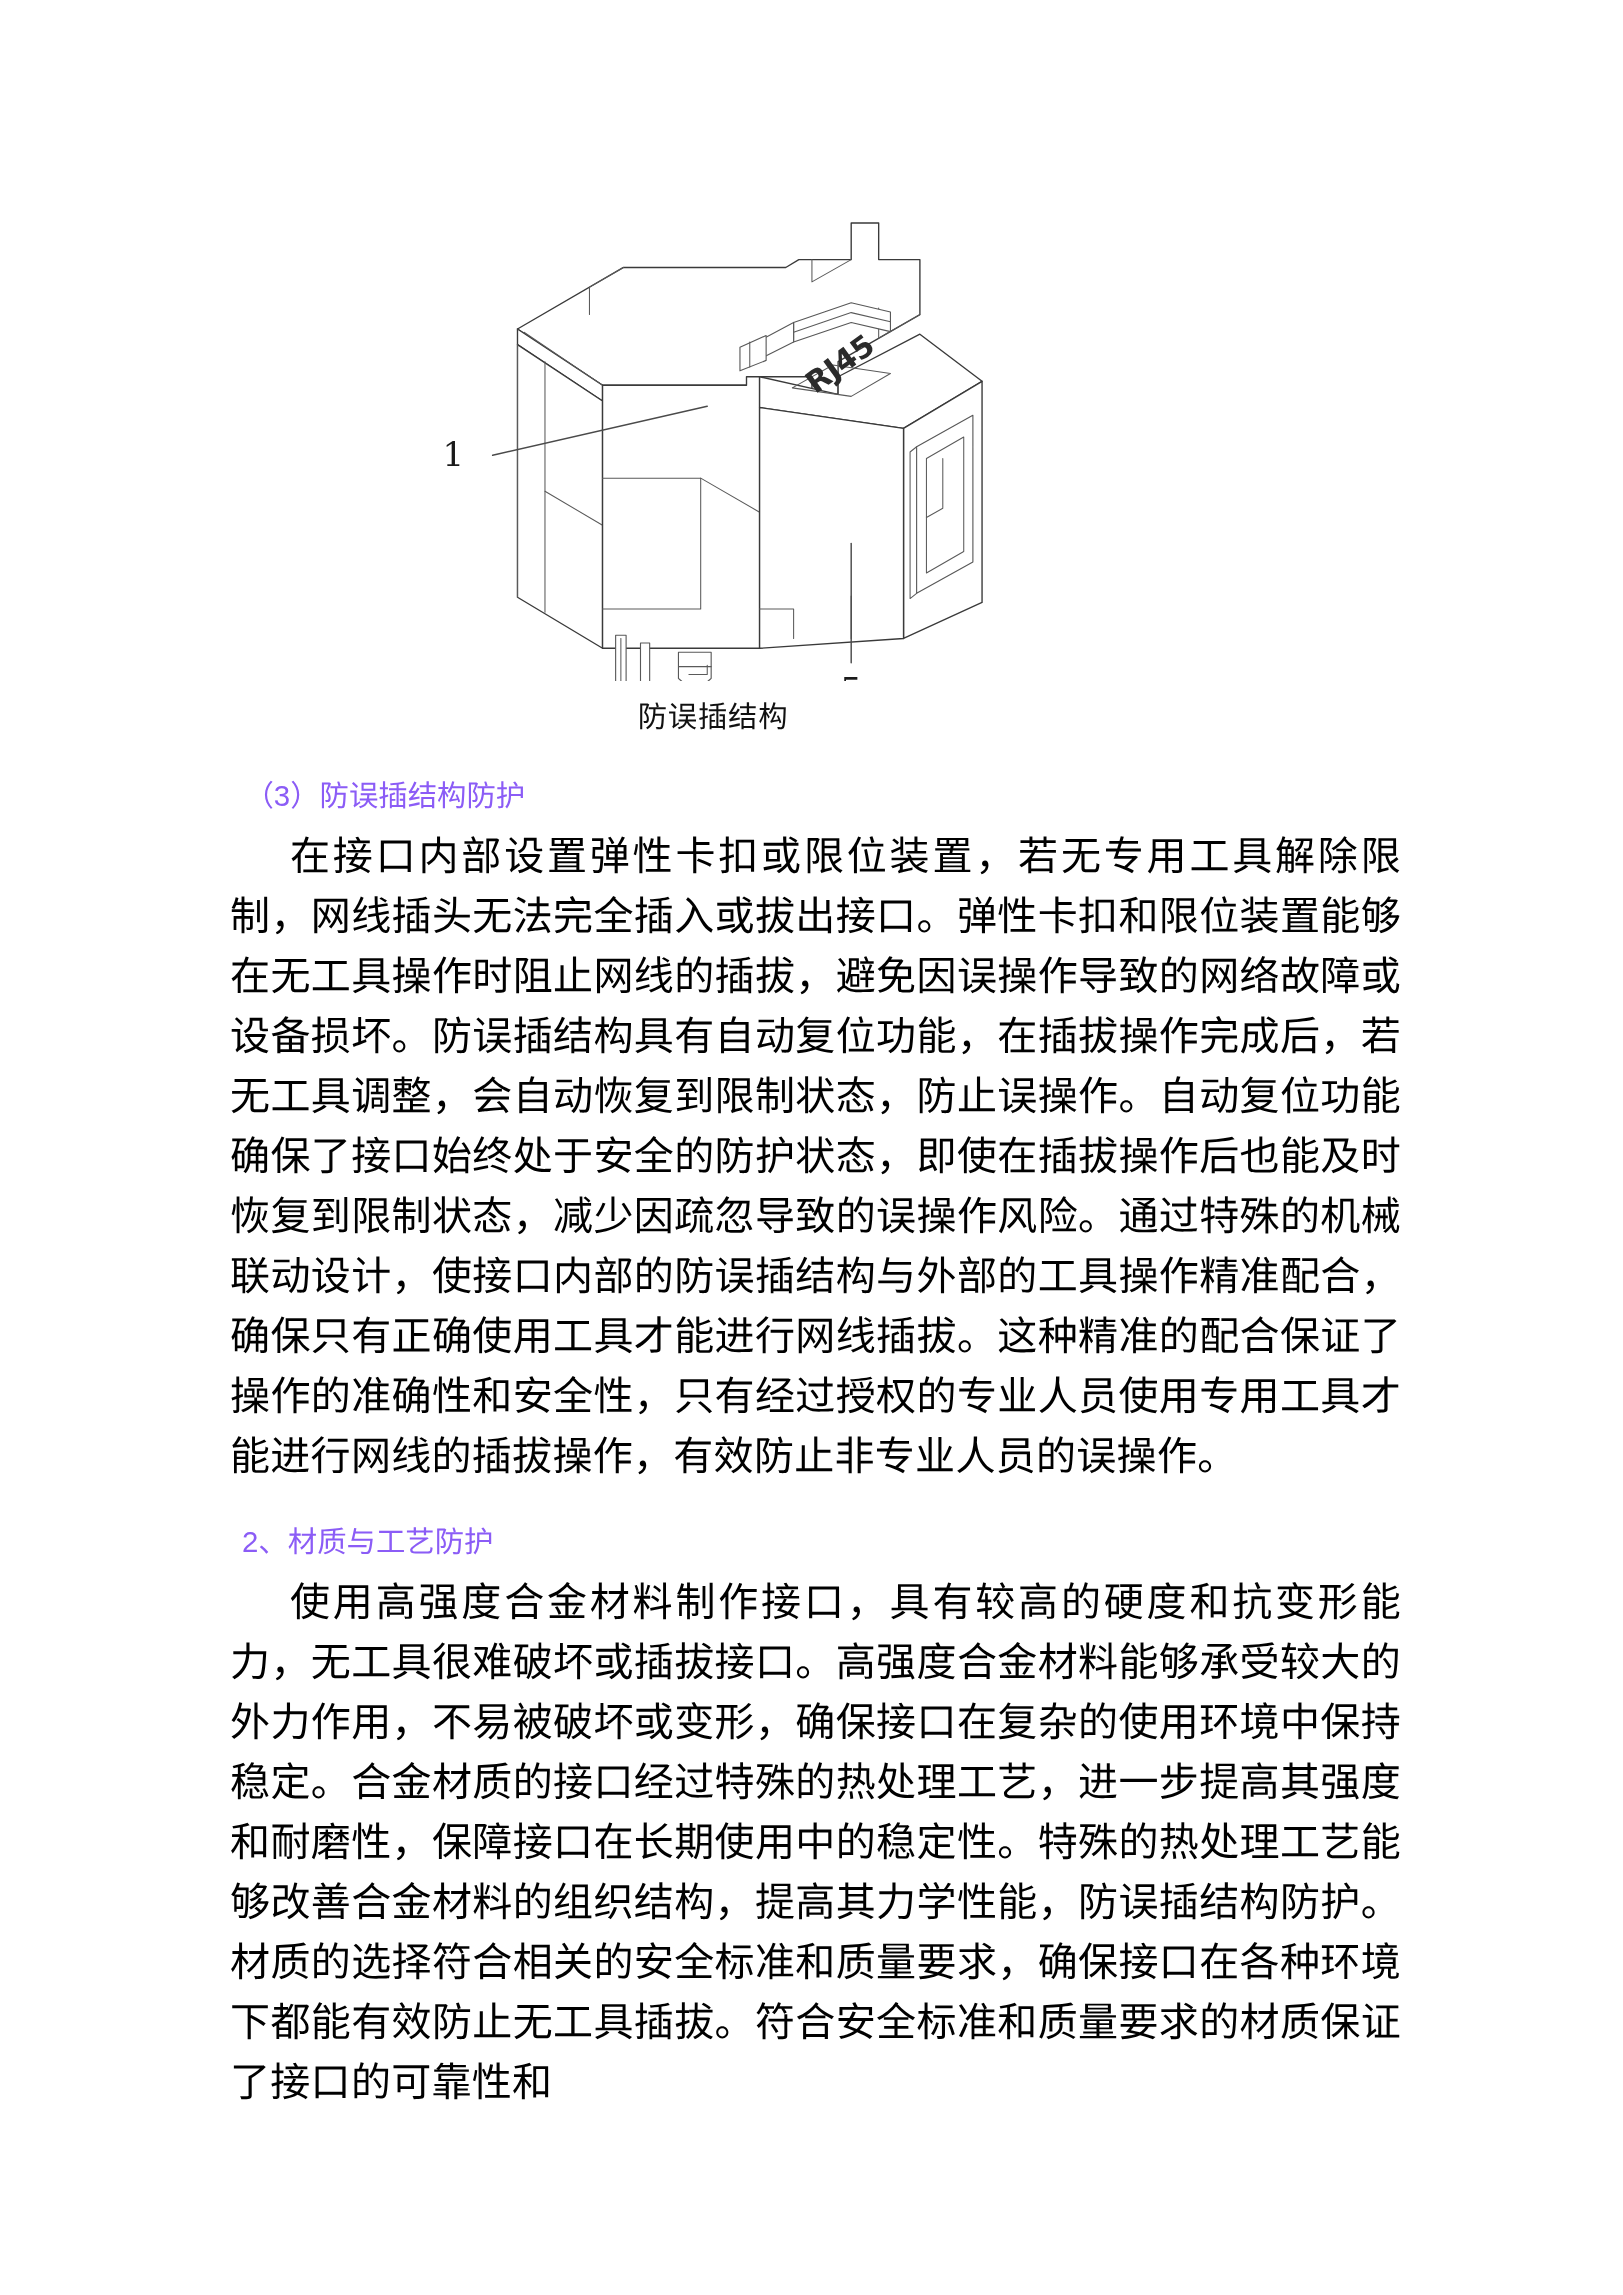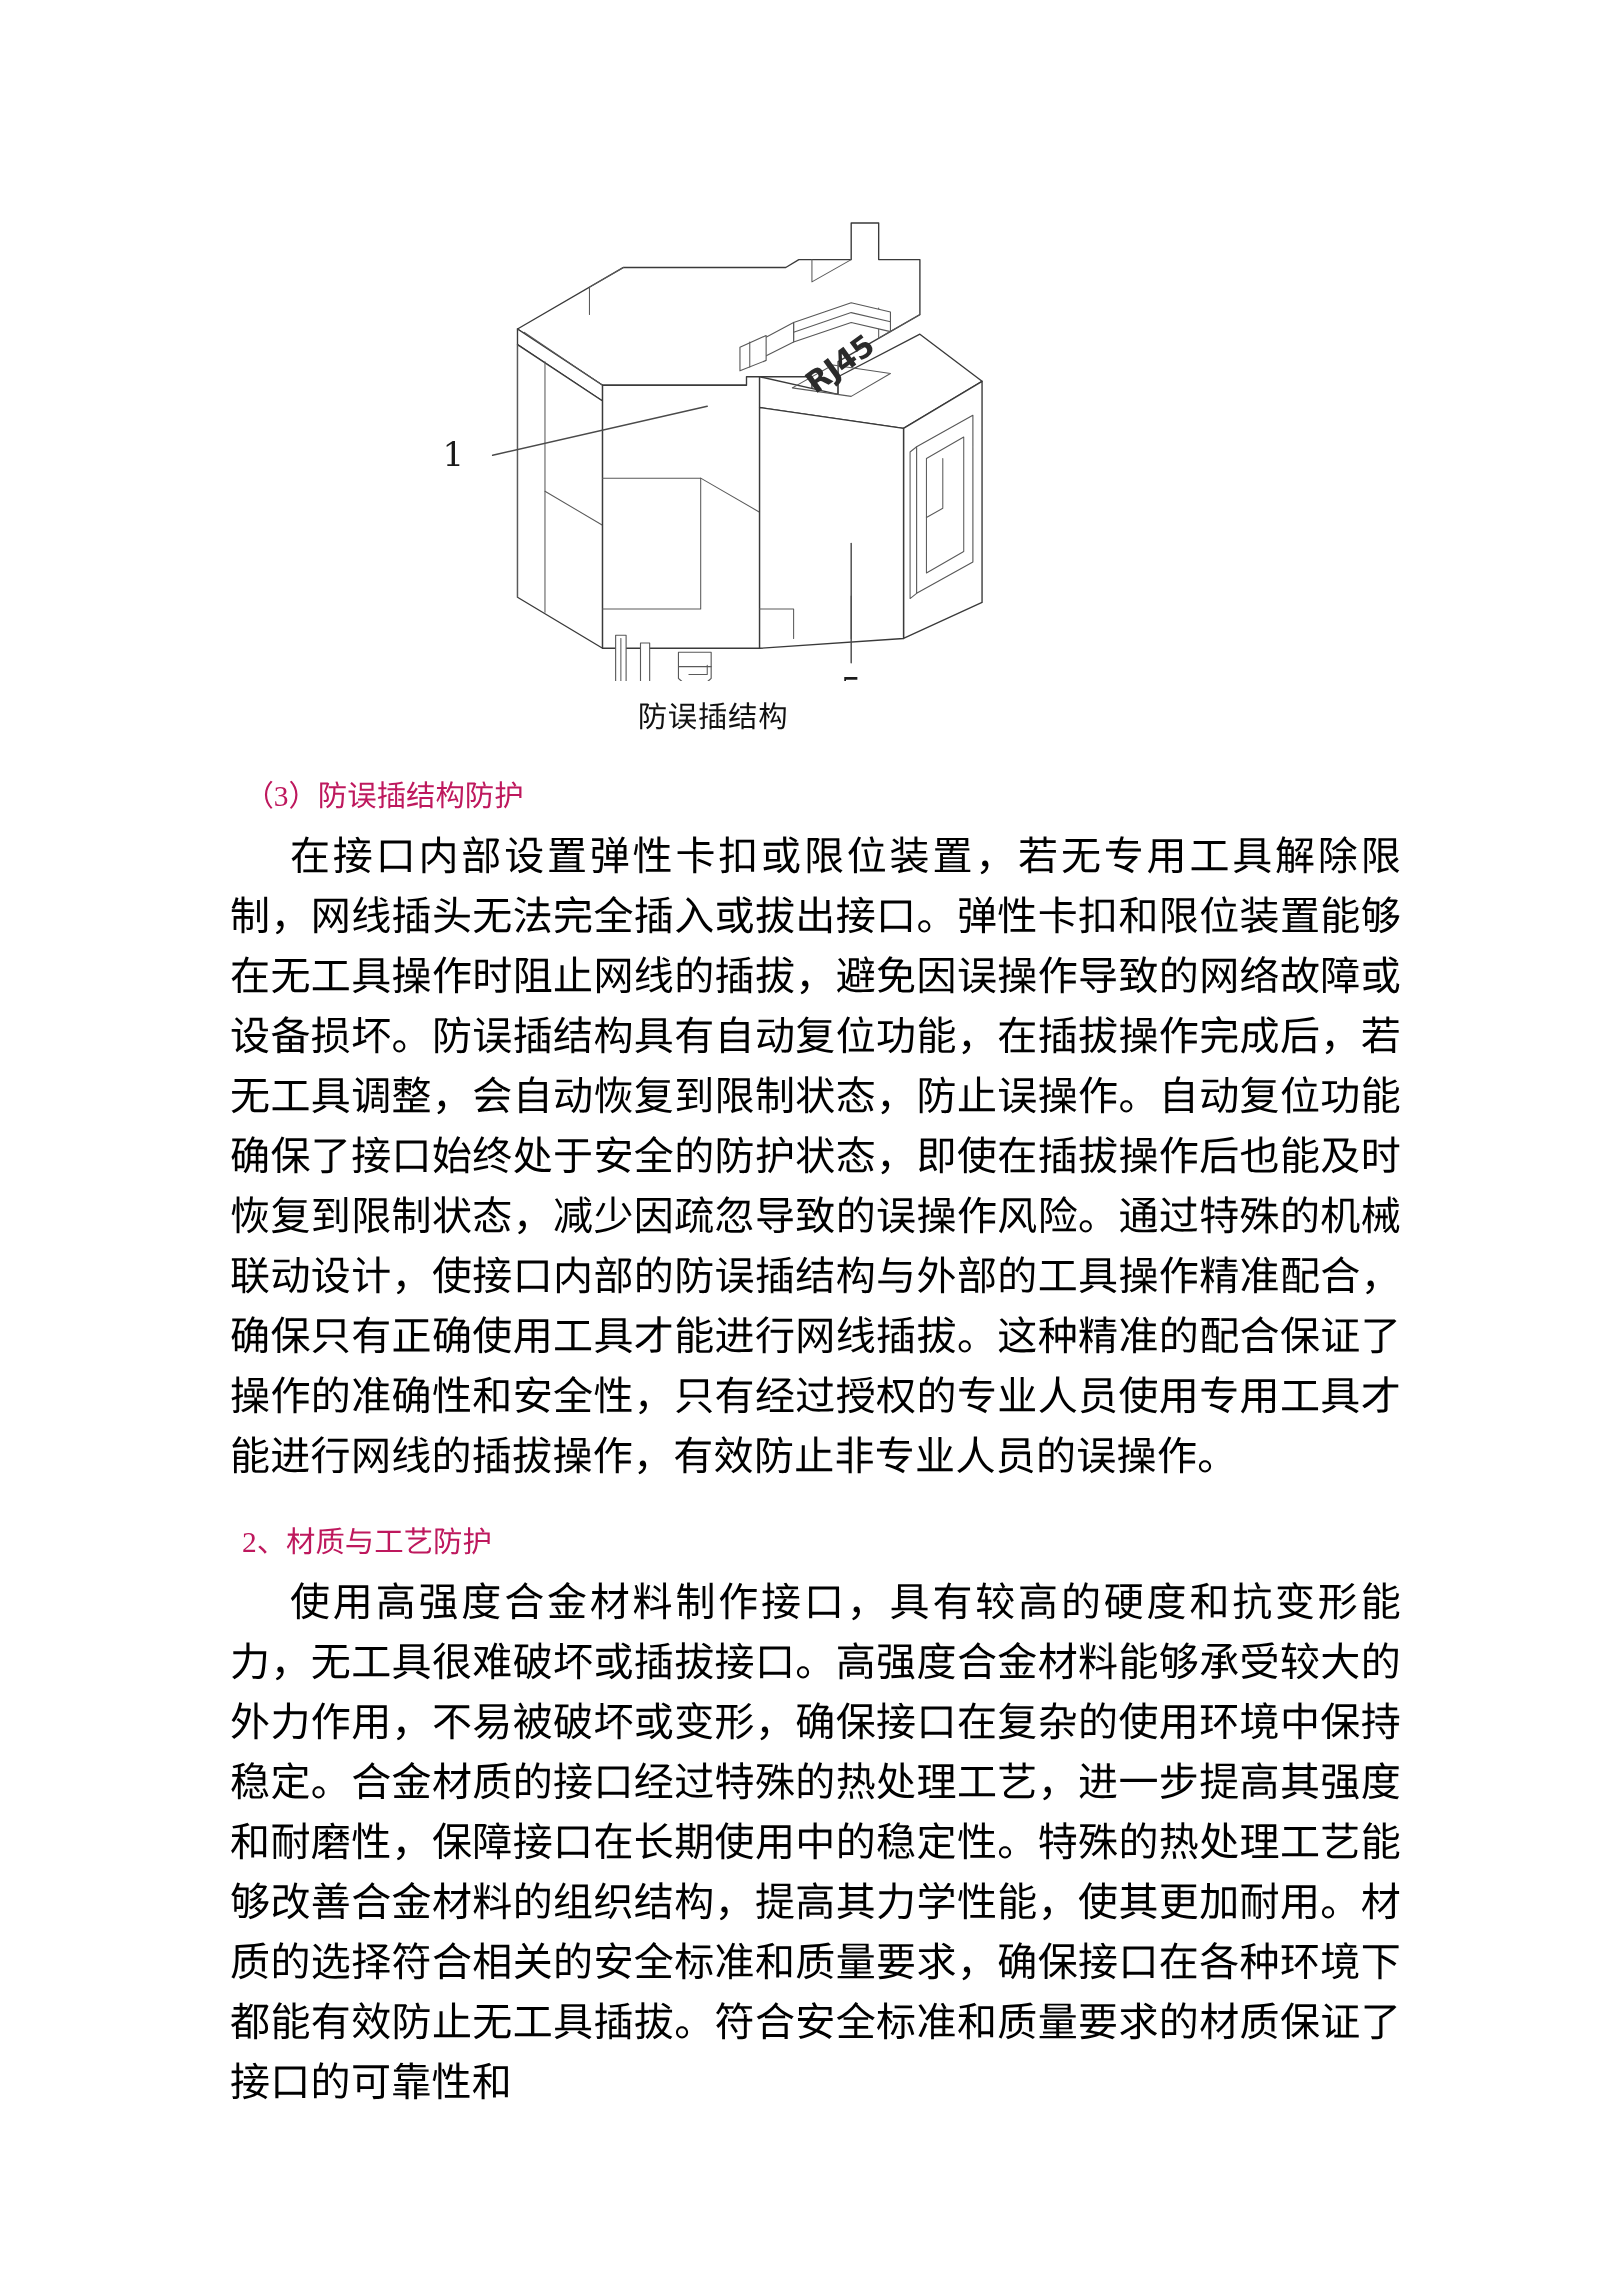--- a/index.html
+++ b/index.html
@@ -59,24 +59,24 @@
 
   
   .body-area {
     position: absolute;
     left: 230px;
     top: 766px;
     width: 1171px;
   }
 
   .heading {
-    font-family: Liberation Serif, serif;
+    font-family: Liberation Sans, sans-serif;
     font-size: 29.4px;
     line-height: 60px;
-    color: #be185d;
+    color: #8b5cf6;
     letter-spacing: 0px;
     white-space: nowrap;
   }
   .heading.indent-1 {
     text-indent: 0px;
     padding-left: 14.4px;
   }
   .heading.indent-0 {
     text-indent: 0px;
     padding-left: 0px;
@@ -241,18 +241,18 @@
 
     <div class="heading indent-1">（3）防误插结构防护</div>
 
     <p class="para">在接口内部设置弹性卡扣或限位装置，若无专用工具解除限制，网线插头无法完全插入或拔出接口。弹性卡扣和限位装置能够在无工具操作时阻止网线的插拔，避免因误操作导致的网络故障或设备损坏。防误插结构具有自动复位功能，在插拔操作完成后，若无工具调整，会自动恢复到限制状态，防止误操作。自动复位功能确保了接口始终处于安全的防护状态，即使在插拔操作后也能及时恢复到限制状态，减少因疏忽导致的误操作风险。通过特殊的机械联动设计，使接口内部的防误插结构与外部的工具操作精准配合，确保只有正确使用工具才能进行网线插拔。这种精准的配合保证了操作的准确性和安全性，只有经过授权的专业人员使用专用工具才能进行网线的插拔操作，有效防止非专业人员的误操作。</p>
 
     <div class="spacer-md"></div>
 
     <div class="heading indent-0">2、材质与工艺防护</div>
 
 
-    <p class="para">使用高强度合金材料制作接口，具有较高的硬度和抗变形能力，无工具很难破坏或插拔接口。高强度合金材料能够承受较大的外力作用，不易被破坏或变形，确保接口在复杂的使用环境中保持稳定。合金材质的接口经过特殊的热处理工艺，进一步提高其强度和耐磨性，保障接口在长期使用中的稳定性。特殊的热处理工艺能够改善合金材料的组织结构，提高其力学性能，使其更加耐用。材质的选择符合相关的安全标准和质量要求，确保接口在各种环境下都能有效防止无工具插拔。符合安全标准和质量要求的材质保证了接口的可靠性和</p>
+    <p class="para">使用高强度合金材料制作接口，具有较高的硬度和抗变形能力，无工具很难破坏或插拔接口。高强度合金材料能够承受较大的外力作用，不易被破坏或变形，确保接口在复杂的使用环境中保持稳定。合金材质的接口经过特殊的热处理工艺，进一步提高其强度和耐磨性，保障接口在长期使用中的稳定性。特殊的热处理工艺能够改善合金材料的组织结构，提高其力学性能，防误插结构防护。材质的选择符合相关的安全标准和质量要求，确保接口在各种环境下都能有效防止无工具插拔。符合安全标准和质量要求的材质保证了接口的可靠性和</p>
 
   </div>
 
 </div>
 
 
 </body></html>

